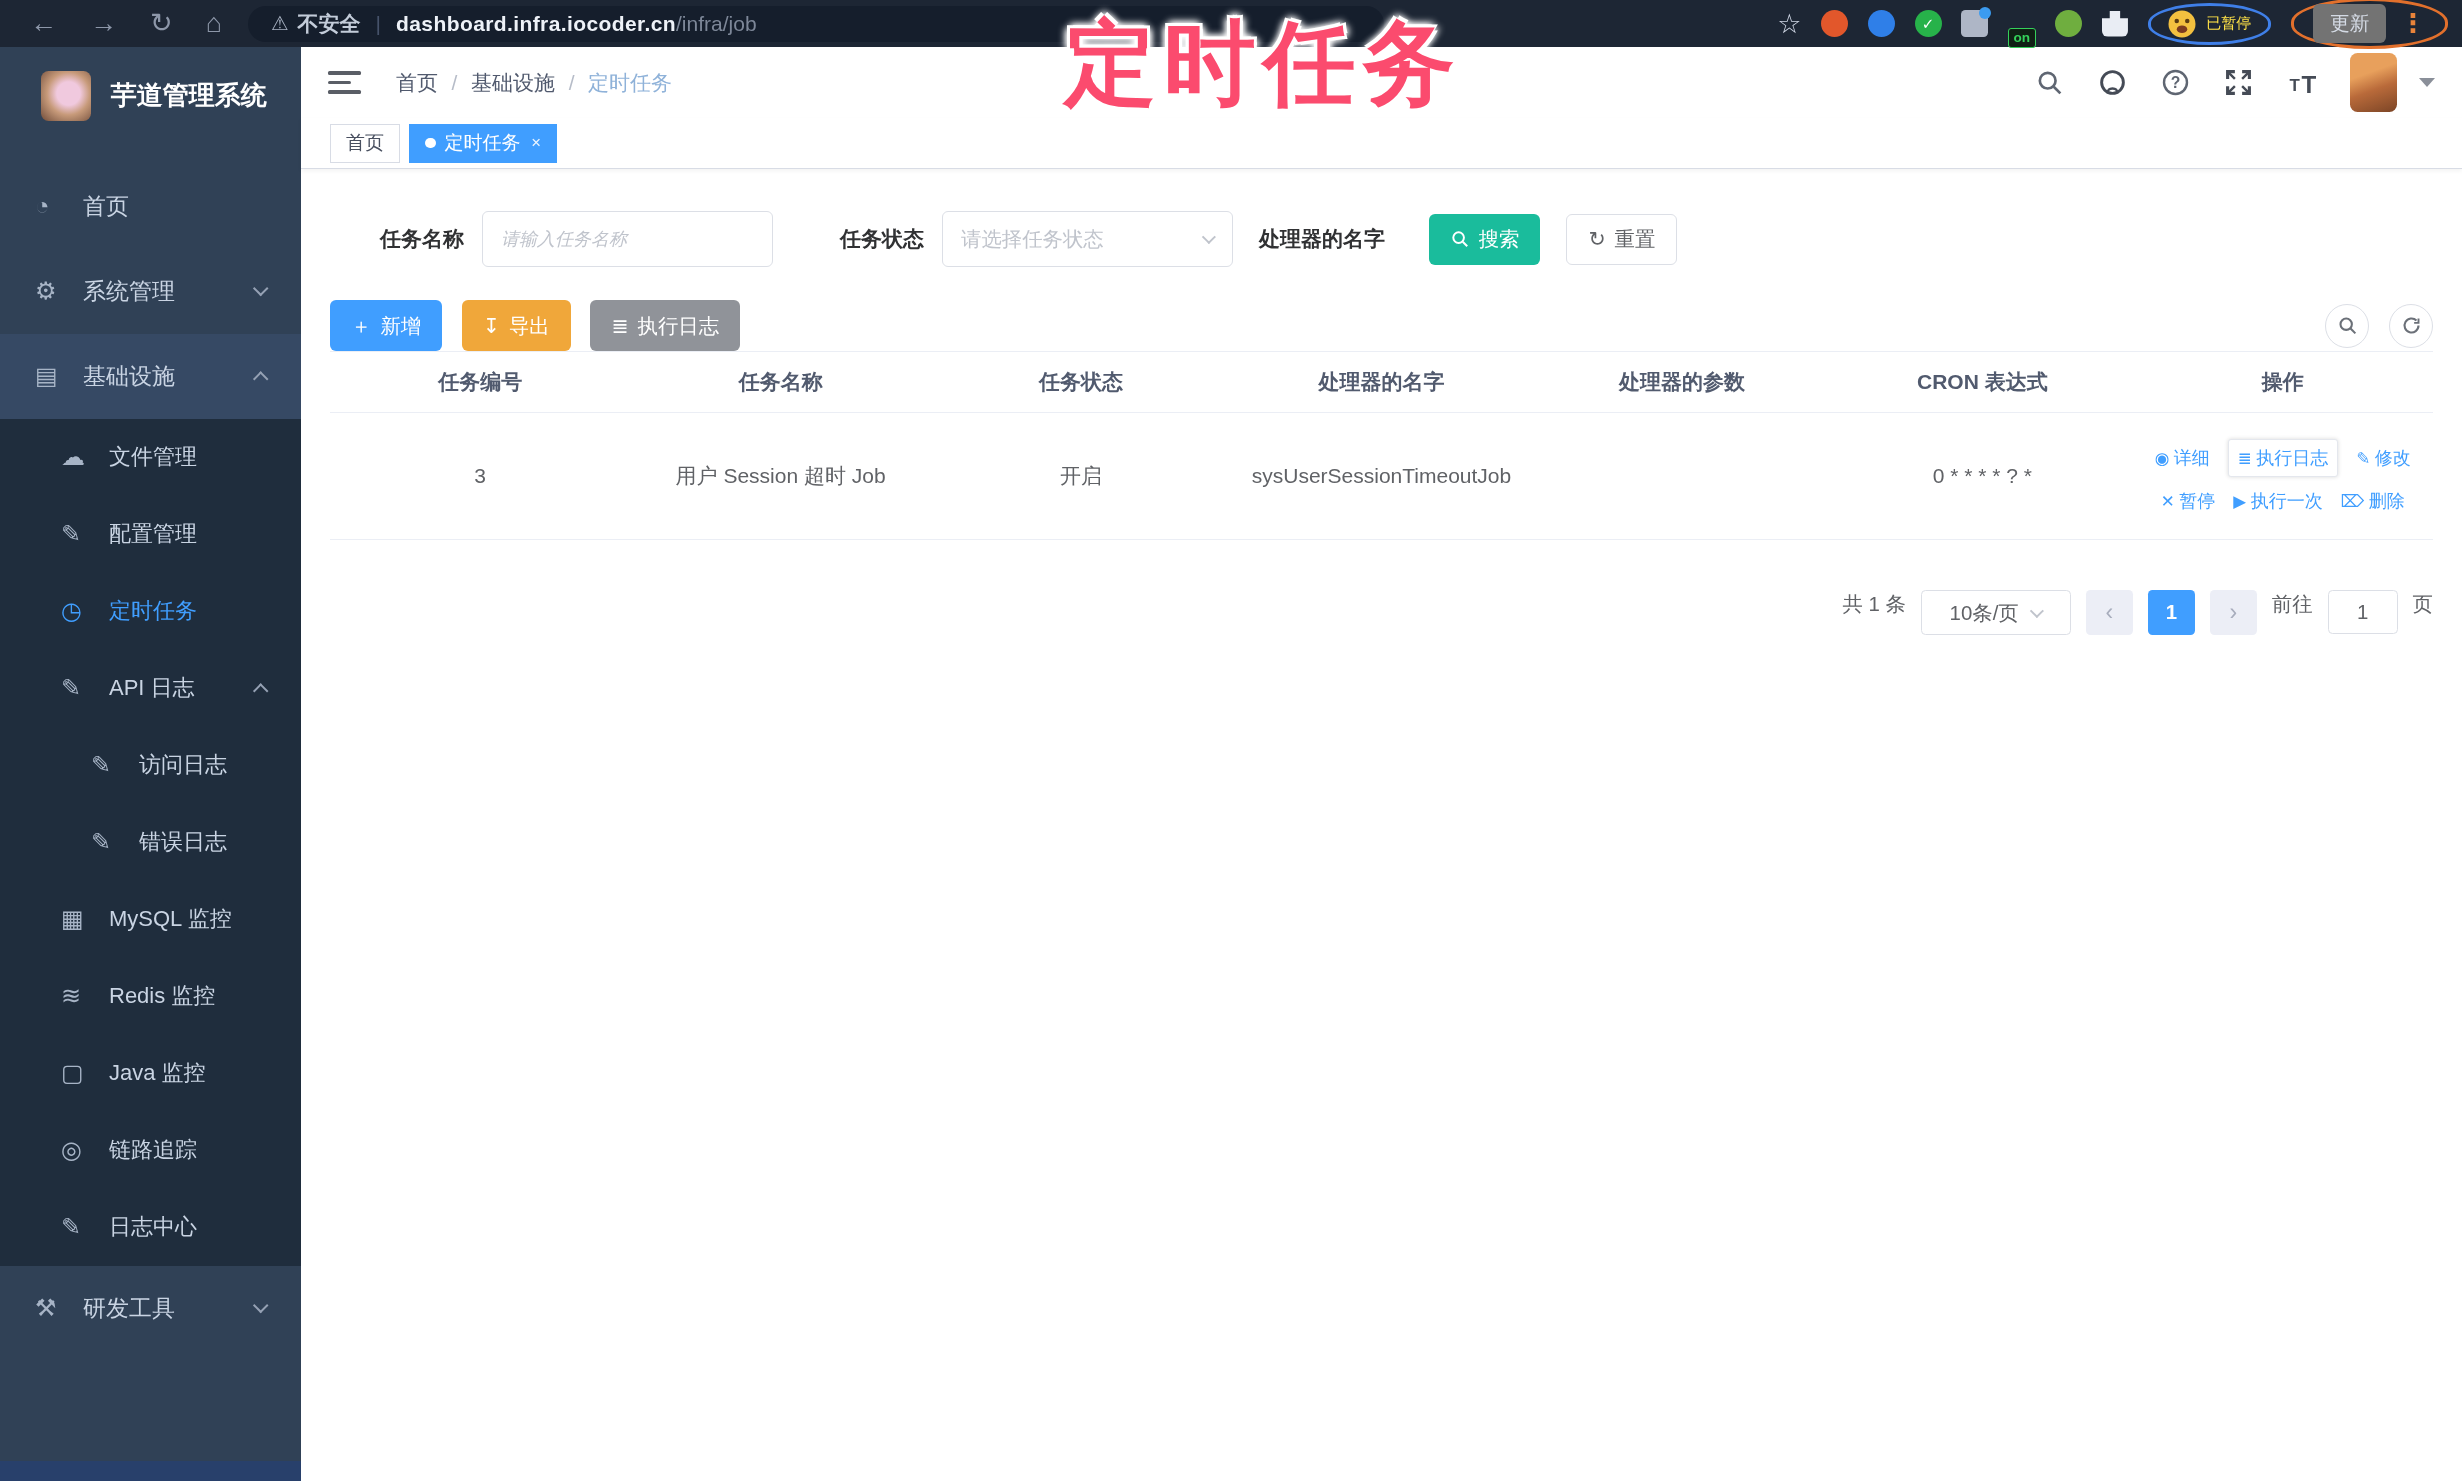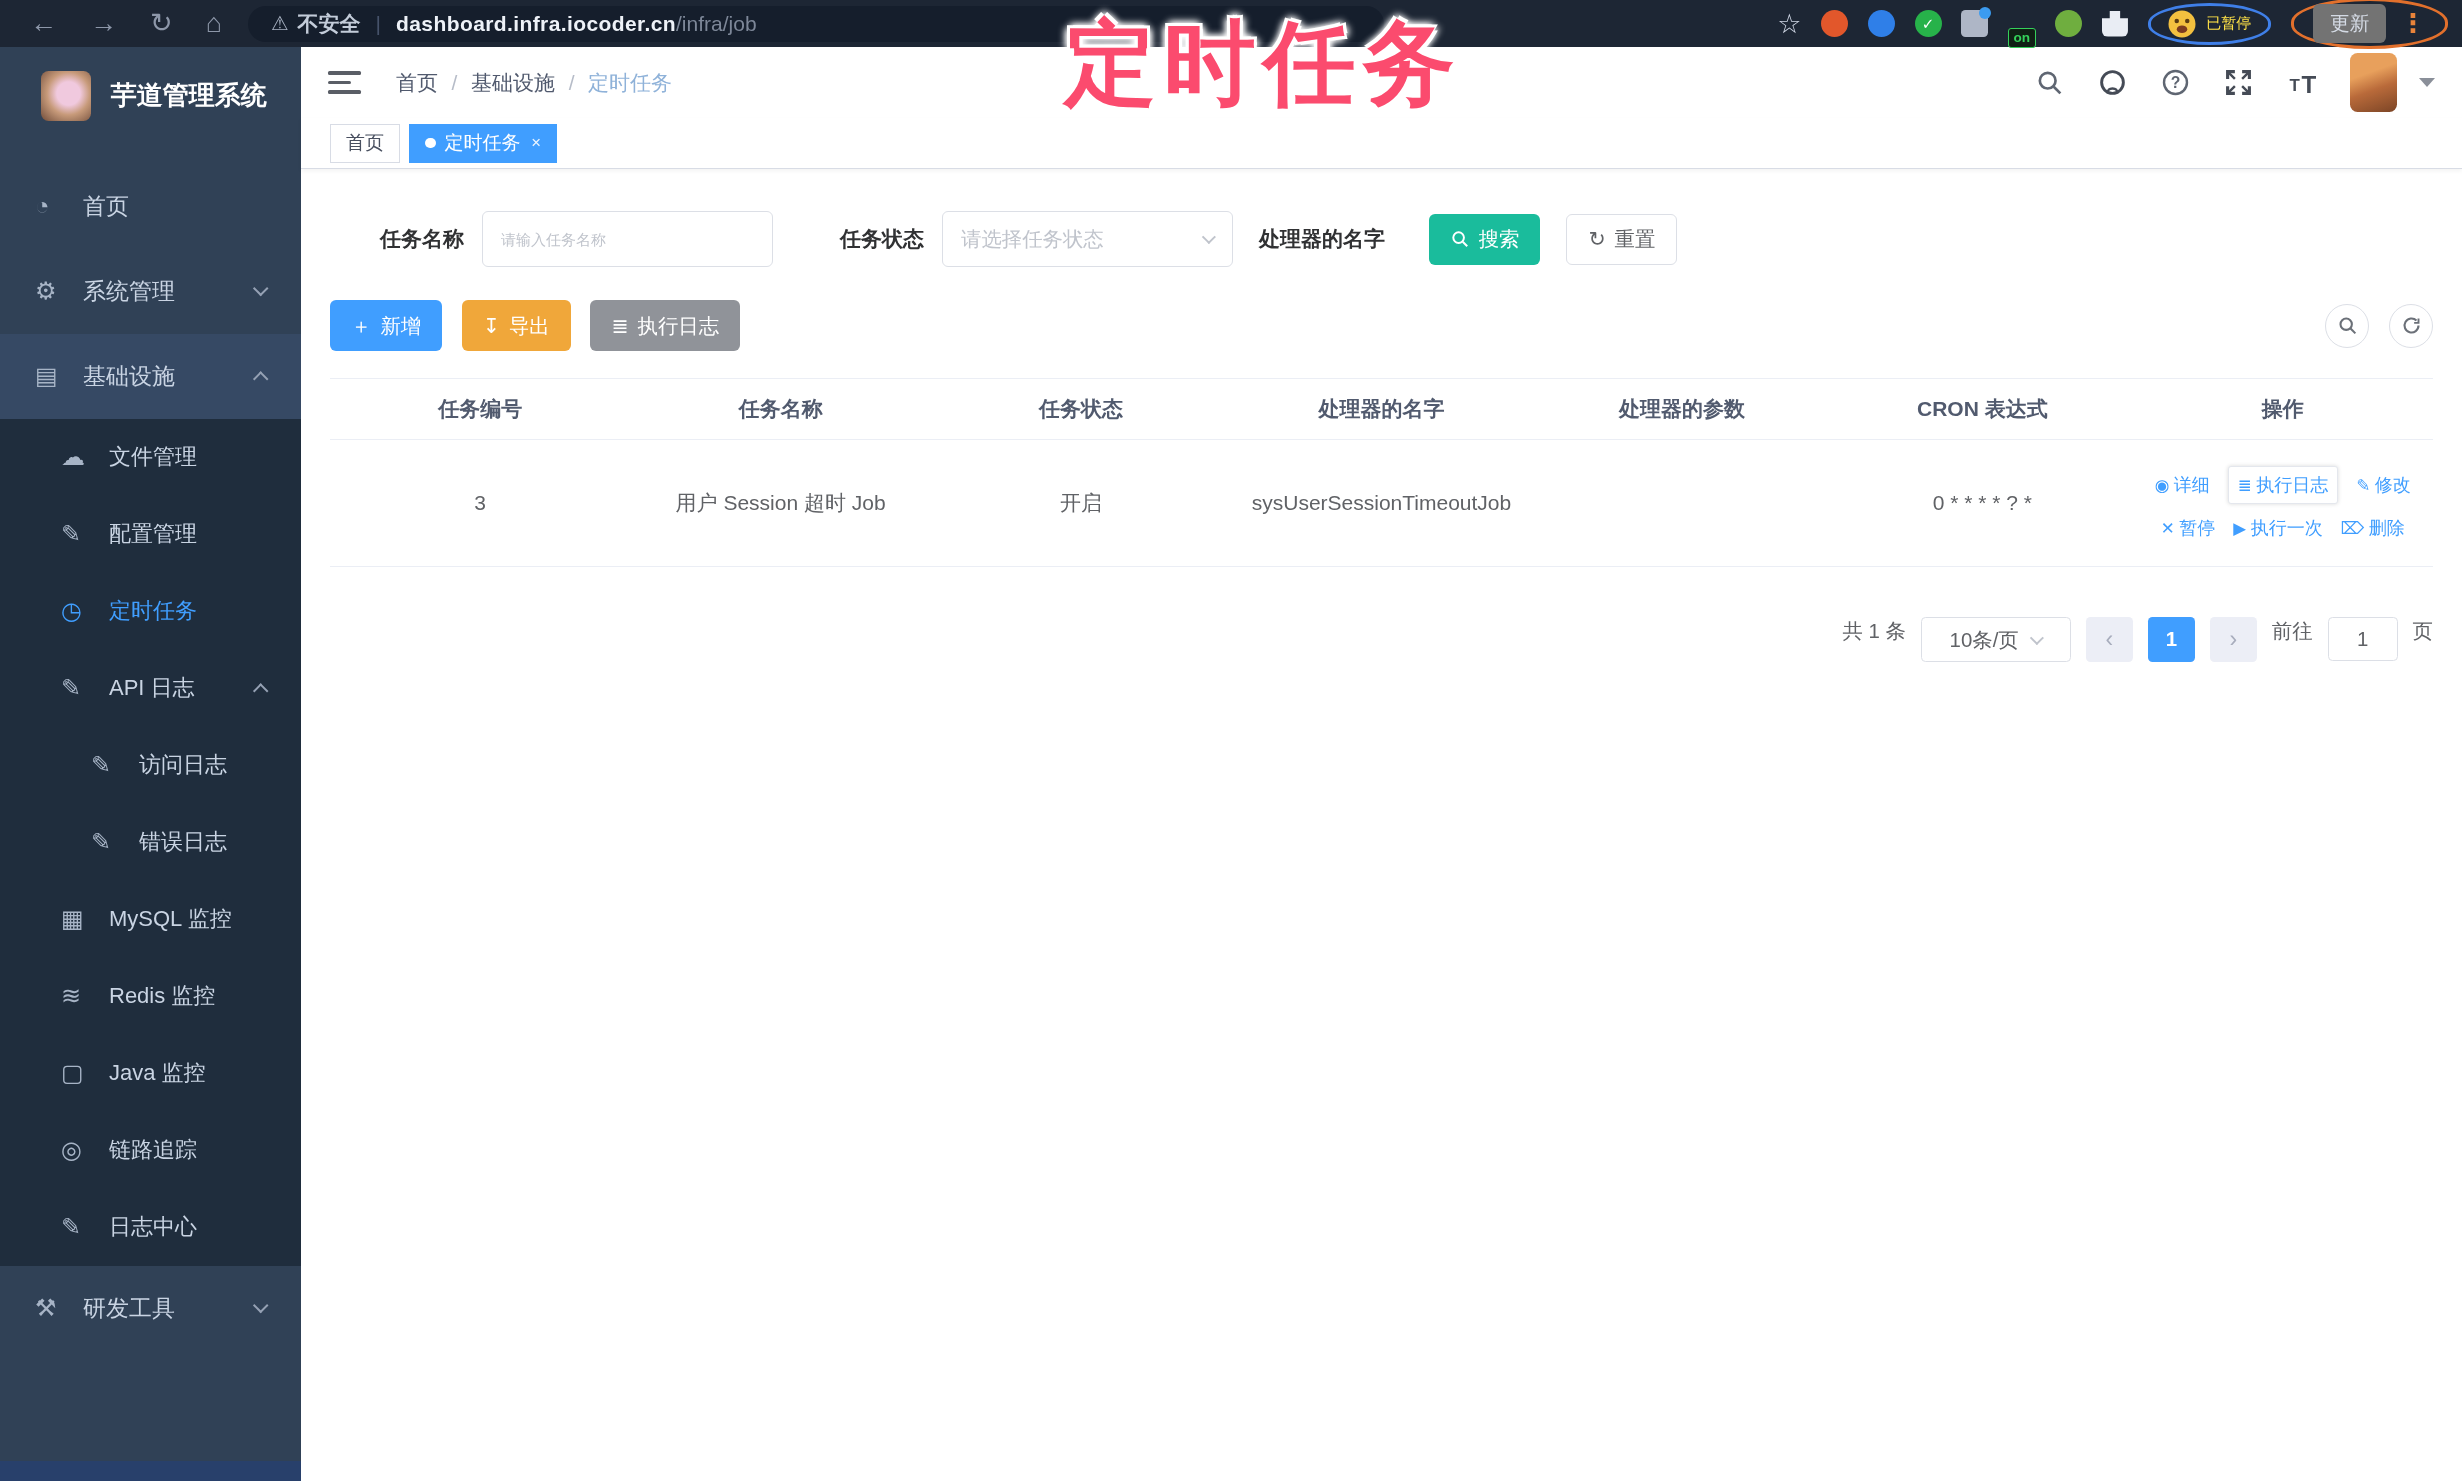--- a/index.html
+++ b/index.html
@@ -83,22 +83,22 @@
     box-shadow:0 2.3px 4.5px rgba(0,0,0,.05);}
   .tag{height:39px;display:flex;align-items:center;padding:0 15px;border:0.8px solid #d8dce5;
     background:#fff;color:#495060;font-size:19px;margin-right:9px;cursor:pointer;}
   .tag.active{background:#409eff;border-color:#409eff;color:#fff;}
   .tag .dot{width:10.6px;height:10.6px;border-radius:50%;background:#fff;margin-right:9px;}
   .tag .close{margin-left:10.6px;font-size:16.7px;opacity:.9;}
 
   .content{padding:42px 29px 0;}
   .form-row{display:flex;align-items:center;margin-left:50px;}
   .flabel{font-size:21px;font-weight:bold;color:#303133;margin-right:18px;white-space:nowrap;}
-  .inp{width:291px;height:56px;border:0.8px solid #dcdfe6;border-radius:6px;font-size:15px;
-    padding:0 18px;color:#606266;outline:none;font-family:inherit;}
+  .inp{width:291px;height:56px;border:0.8px solid #dcdfe6;border-radius:6px;font-size:18px;
+    padding:0 18px;color:#606266;outline:none;font-family:inherit;font-style:italic;}
   .inp::placeholder{color:#c0c4cc;}
   .selbox{width:291px;height:56px;border:0.8px solid #dcdfe6;border-radius:6px;display:flex;
     align-items:center;justify-content:space-between;padding:17px 18px;cursor:pointer;}
   .sel-ph{font-size:20.4px;color:#c0c4cc;}
   .schev{width:9.8px;height:9.8px;border-right:2.3px solid #c0c4cc;border-bottom:2.3px solid #c0c4cc;transform:rotate(45deg);margin-top:-3.8px;}
   .gap-big{width:67px;flex:none;}
   .gap-med{width:26px;flex:none;}
   .btn{height:51px;border-radius:6px;font-size:20.4px;display:inline-flex;align-items:center;gap:9px;
     padding:0 21px;border:none;color:#fff;cursor:pointer;font-family:inherit;white-space:nowrap;}
   .btn-search{background:#1abc9c;}
@@ -106,21 +106,21 @@
   .toolbar{margin-top:33px;display:flex;align-items:center;}
   .btn-add{background:#409eff;}
   .btn-export{background:#f0a73a;}
   .btn-log{background:#909399;}
   .toolbar .btn{margin-right:19.7px;}
   .round-btns{margin-left:auto;display:flex;gap:19.7px;}
   .rbtn{width:44px;height:44px;border-radius:50%;border:0.8px solid #dcdfe6;background:#fff;
     display:flex;align-items:center;justify-content:center;color:#6b7078;cursor:pointer;font-size:21px;}
   .rbtn svg{width:21px;height:21px;}
 
-  table.jobs{width:100%;margin-top:27px;border-collapse:collapse;table-layout:fixed;}
+  table.jobs{width:100%;border-collapse:collapse;table-layout:fixed;}
   table.jobs th{border-top:0.8px solid #ebeef5;border-bottom:0.8px solid #ebeef5;height:61px;
     font-size:21px;color:#515a6e;font-weight:bold;text-align:center;}
   table.jobs td{border-bottom:0.8px solid #ebeef5;text-align:center;font-size:21px;color:#606266;
     padding:26px 7.6px;vertical-align:middle;}
   .handler-cell{max-width:265px;margin:0 auto;word-break:break-all;line-height:1.65;}
   .ops{display:flex;flex-direction:column;gap:12px;align-items:center;}
   .ops-line{display:flex;gap:18px;align-items:center;}
   .op{color:#409eff;font-size:18px;display:inline-flex;align-items:center;gap:4.5px;cursor:pointer;white-space:nowrap;}
   .op .oic{font-size:16.7px;}
   .op.boxed{border:0.8px solid #e4e7ed;box-shadow:0 0 4.5px rgba(0,0,0,.15);padding:6px 9px;border-radius:3px;background:#fff;}

